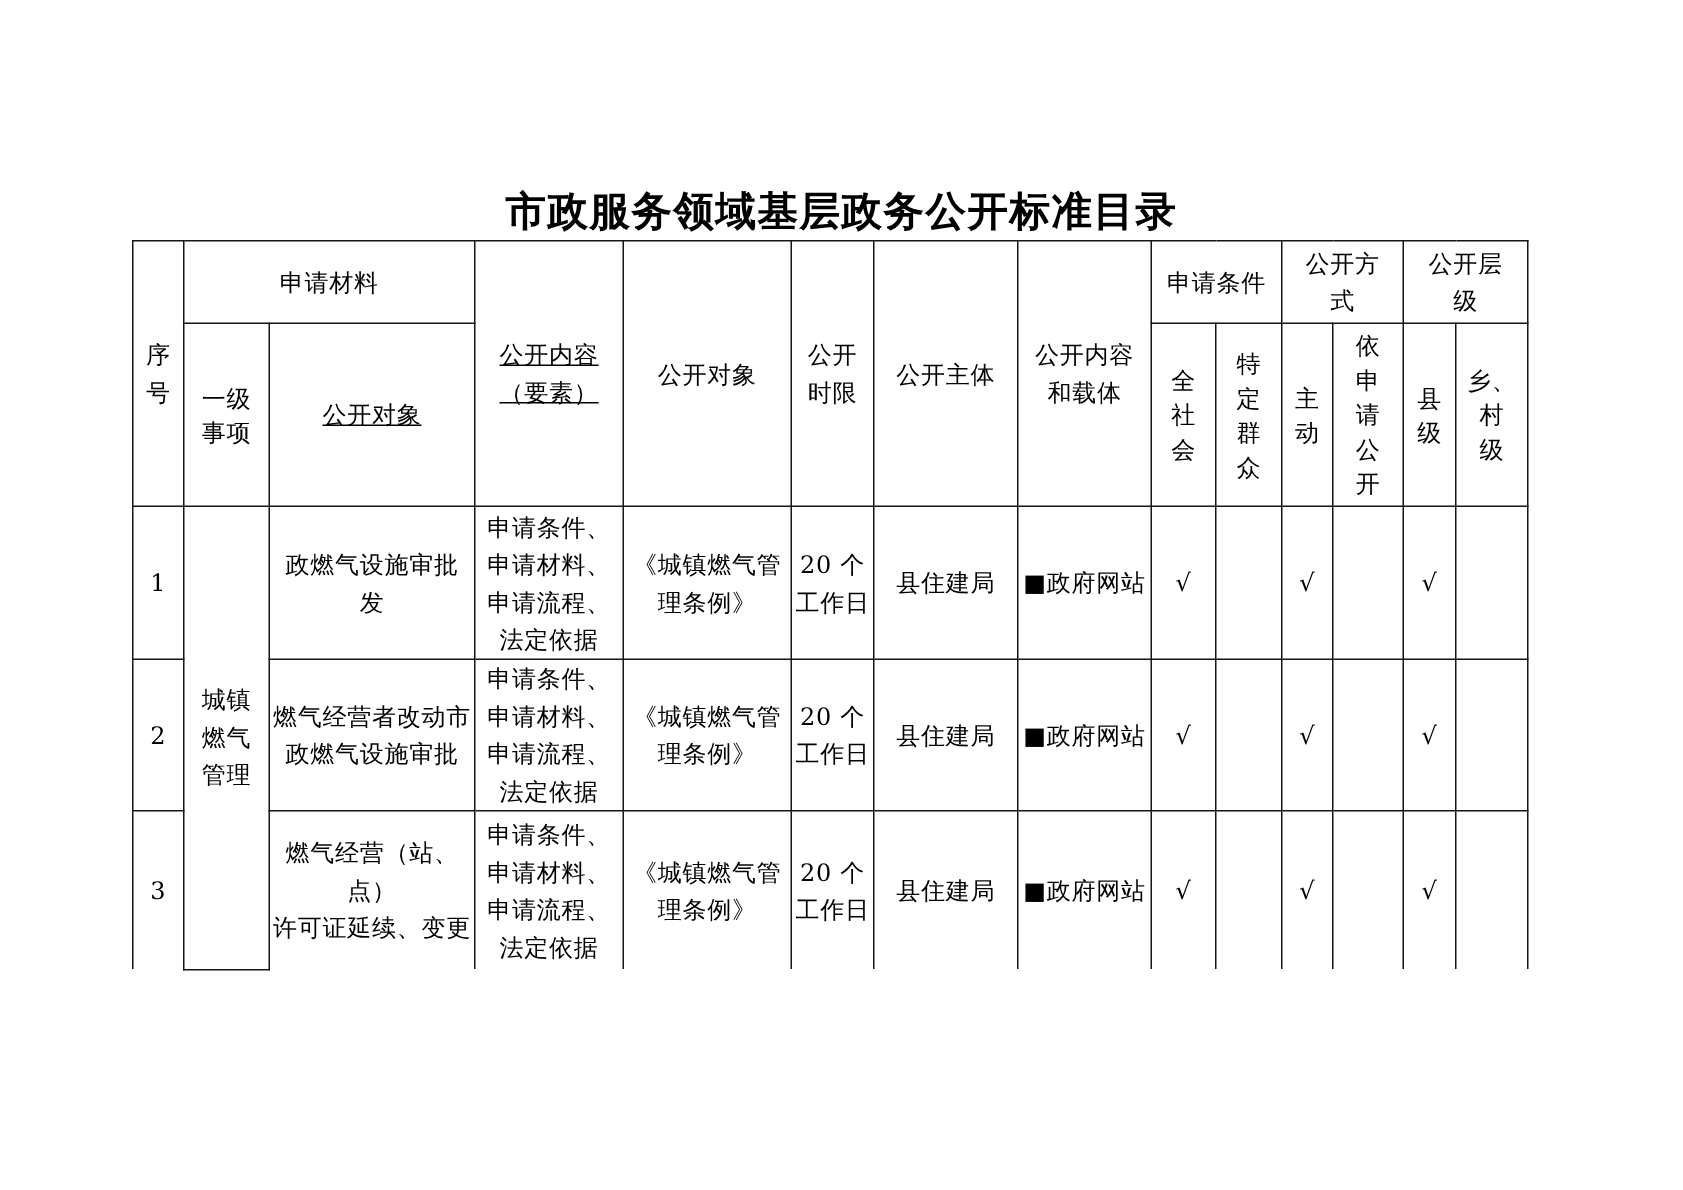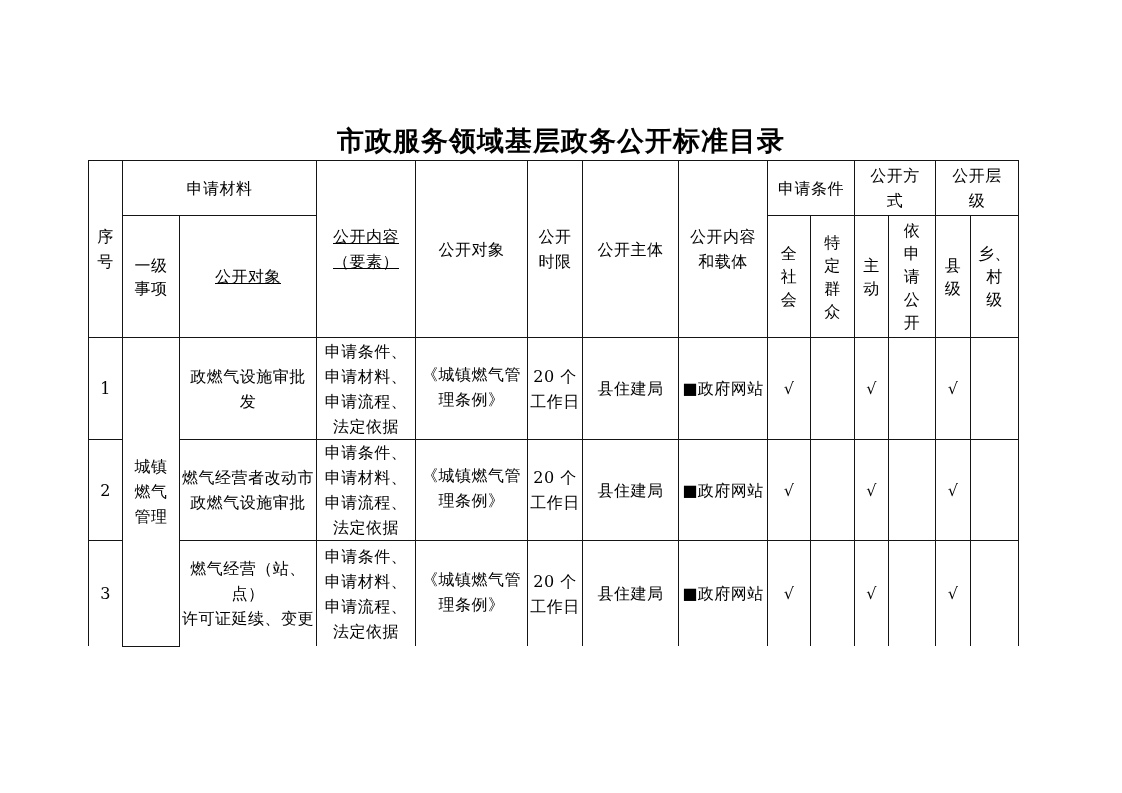--- a/index.html
+++ b/index.html
@@ -47,21 +47,21 @@
   table.std tr.last-row td { border-bottom: none; }
   td.no-bottom { border-bottom: none; }
 
   tr.hrow-group td { height: 54px; }
   tr.hrow-sub td  { height: 121px; line-height: 23px; }
   tr.brow-1 td { height: 101px; }
   tr.brow-2 td { height: 99px; }
   tr.brow-3 td { height: 105px; }
 
   td.align-left { text-align: left; }
-  td.pad-sm  { padding-left: 4px; font-family: Liberation Mono, monospace; }
+  td.pad-sm  { padding-left: 4px; }
   td.pad-md  { padding-left: 8px; }
   td.pad-lg  { padding-left: 12px; text-decoration: underline; }
   td.mark { font-size: 15px; font-weight: 400; }
 </style>
 </head>
 <body>
 
 <div class="page">
 
   <h1 class="doc-title">市政服务领域基层政务公开标准目录</h1>

